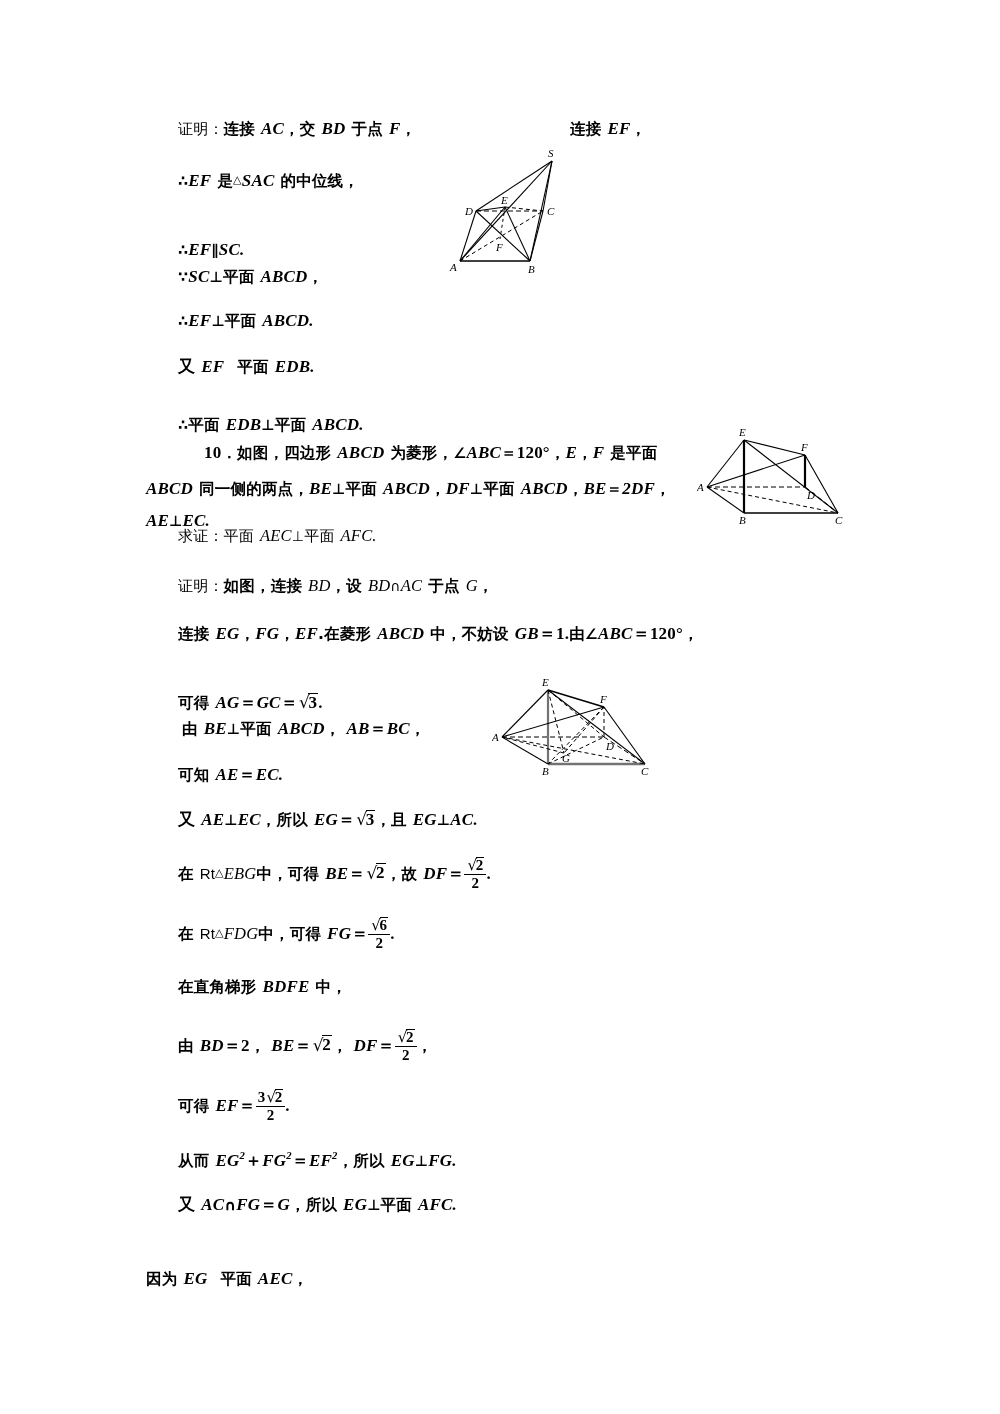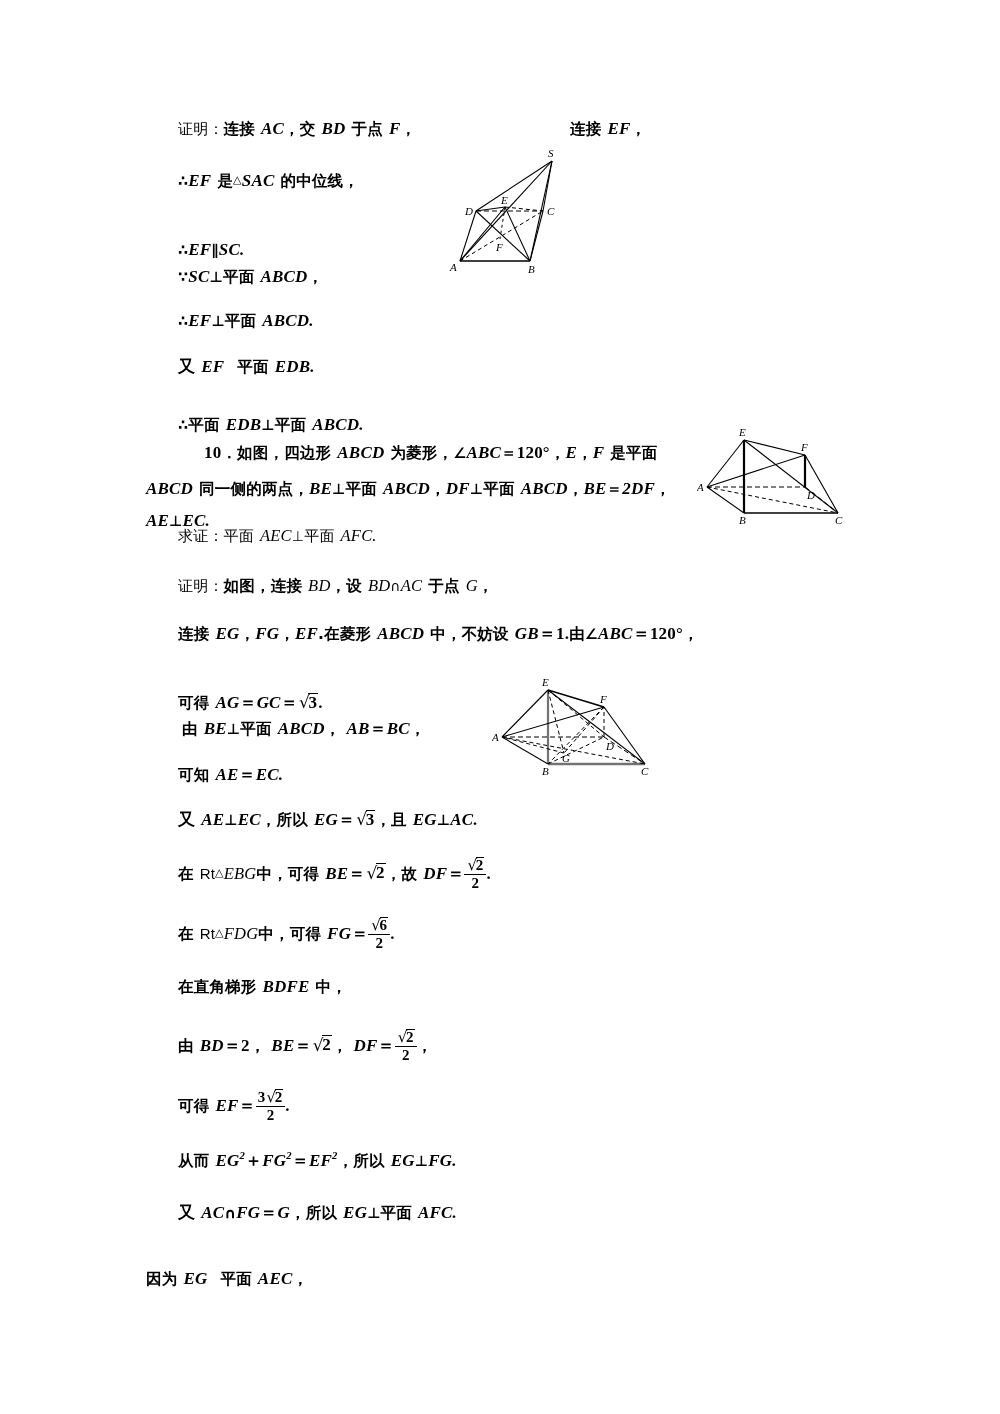--- a/index.html
+++ b/index.html
@@ -330,21 +330,21 @@
   </div>
 
   <div class="line" style="left:178px; top:1090px;">
     <span class="cn">可得</span><span class="gap-s"></span><span class="it">EF</span><span class="up">＝</span><span class="frac"><span class="num"><span class="up" style="font-size:15px;">3</span><span class="rad"><span class="radsign">√</span><span class="radbody">2</span></span></span><span class="den">2</span></span><span class="up">.</span>
   </div>
 
   <div class="line" style="left:178px; top:1150px;">
     <span class="cn">从而</span><span class="gap-s"></span><span class="it">EG</span><span class="it sup">2</span><span class="up">＋</span><span class="it">FG</span><span class="it sup">2</span><span class="up">＝</span><span class="it">EF</span><span class="it sup">2</span><span class="cn">，所以</span><span class="gap-s"></span><span class="it">EG</span><span class="sym">⊥</span><span class="it">FG.</span>
   </div>
 
-  <div class="line" style="left:178px; top:1196px;margin-top:8px;">
+  <div class="line" style="left:178px; top:1196px;">
     <span class="cn" style="font-size:17px;">又</span><span class="gap-s"></span><span class="it">AC</span><span class="sym">∩</span><span class="it">FG</span><span class="up">＝</span><span class="it">G</span><span class="cn">，所以</span><span class="gap-s"></span><span class="it">EG</span><span class="sym">⊥</span><span class="cn">平面</span><span class="gap-s"></span><span class="it">AFC.</span>
   </div>
 
   <div class="line" style="left:146px; top:1270px;">
     <span class="cn">因为</span><span class="gap-s"></span><span class="it">EG</span><span class="gap"></span><span class="cn">平面</span><span class="gap-s"></span><span class="it">AEC</span><span class="cn">，</span>
   </div>
 
 </div>
 
 </body></html>

